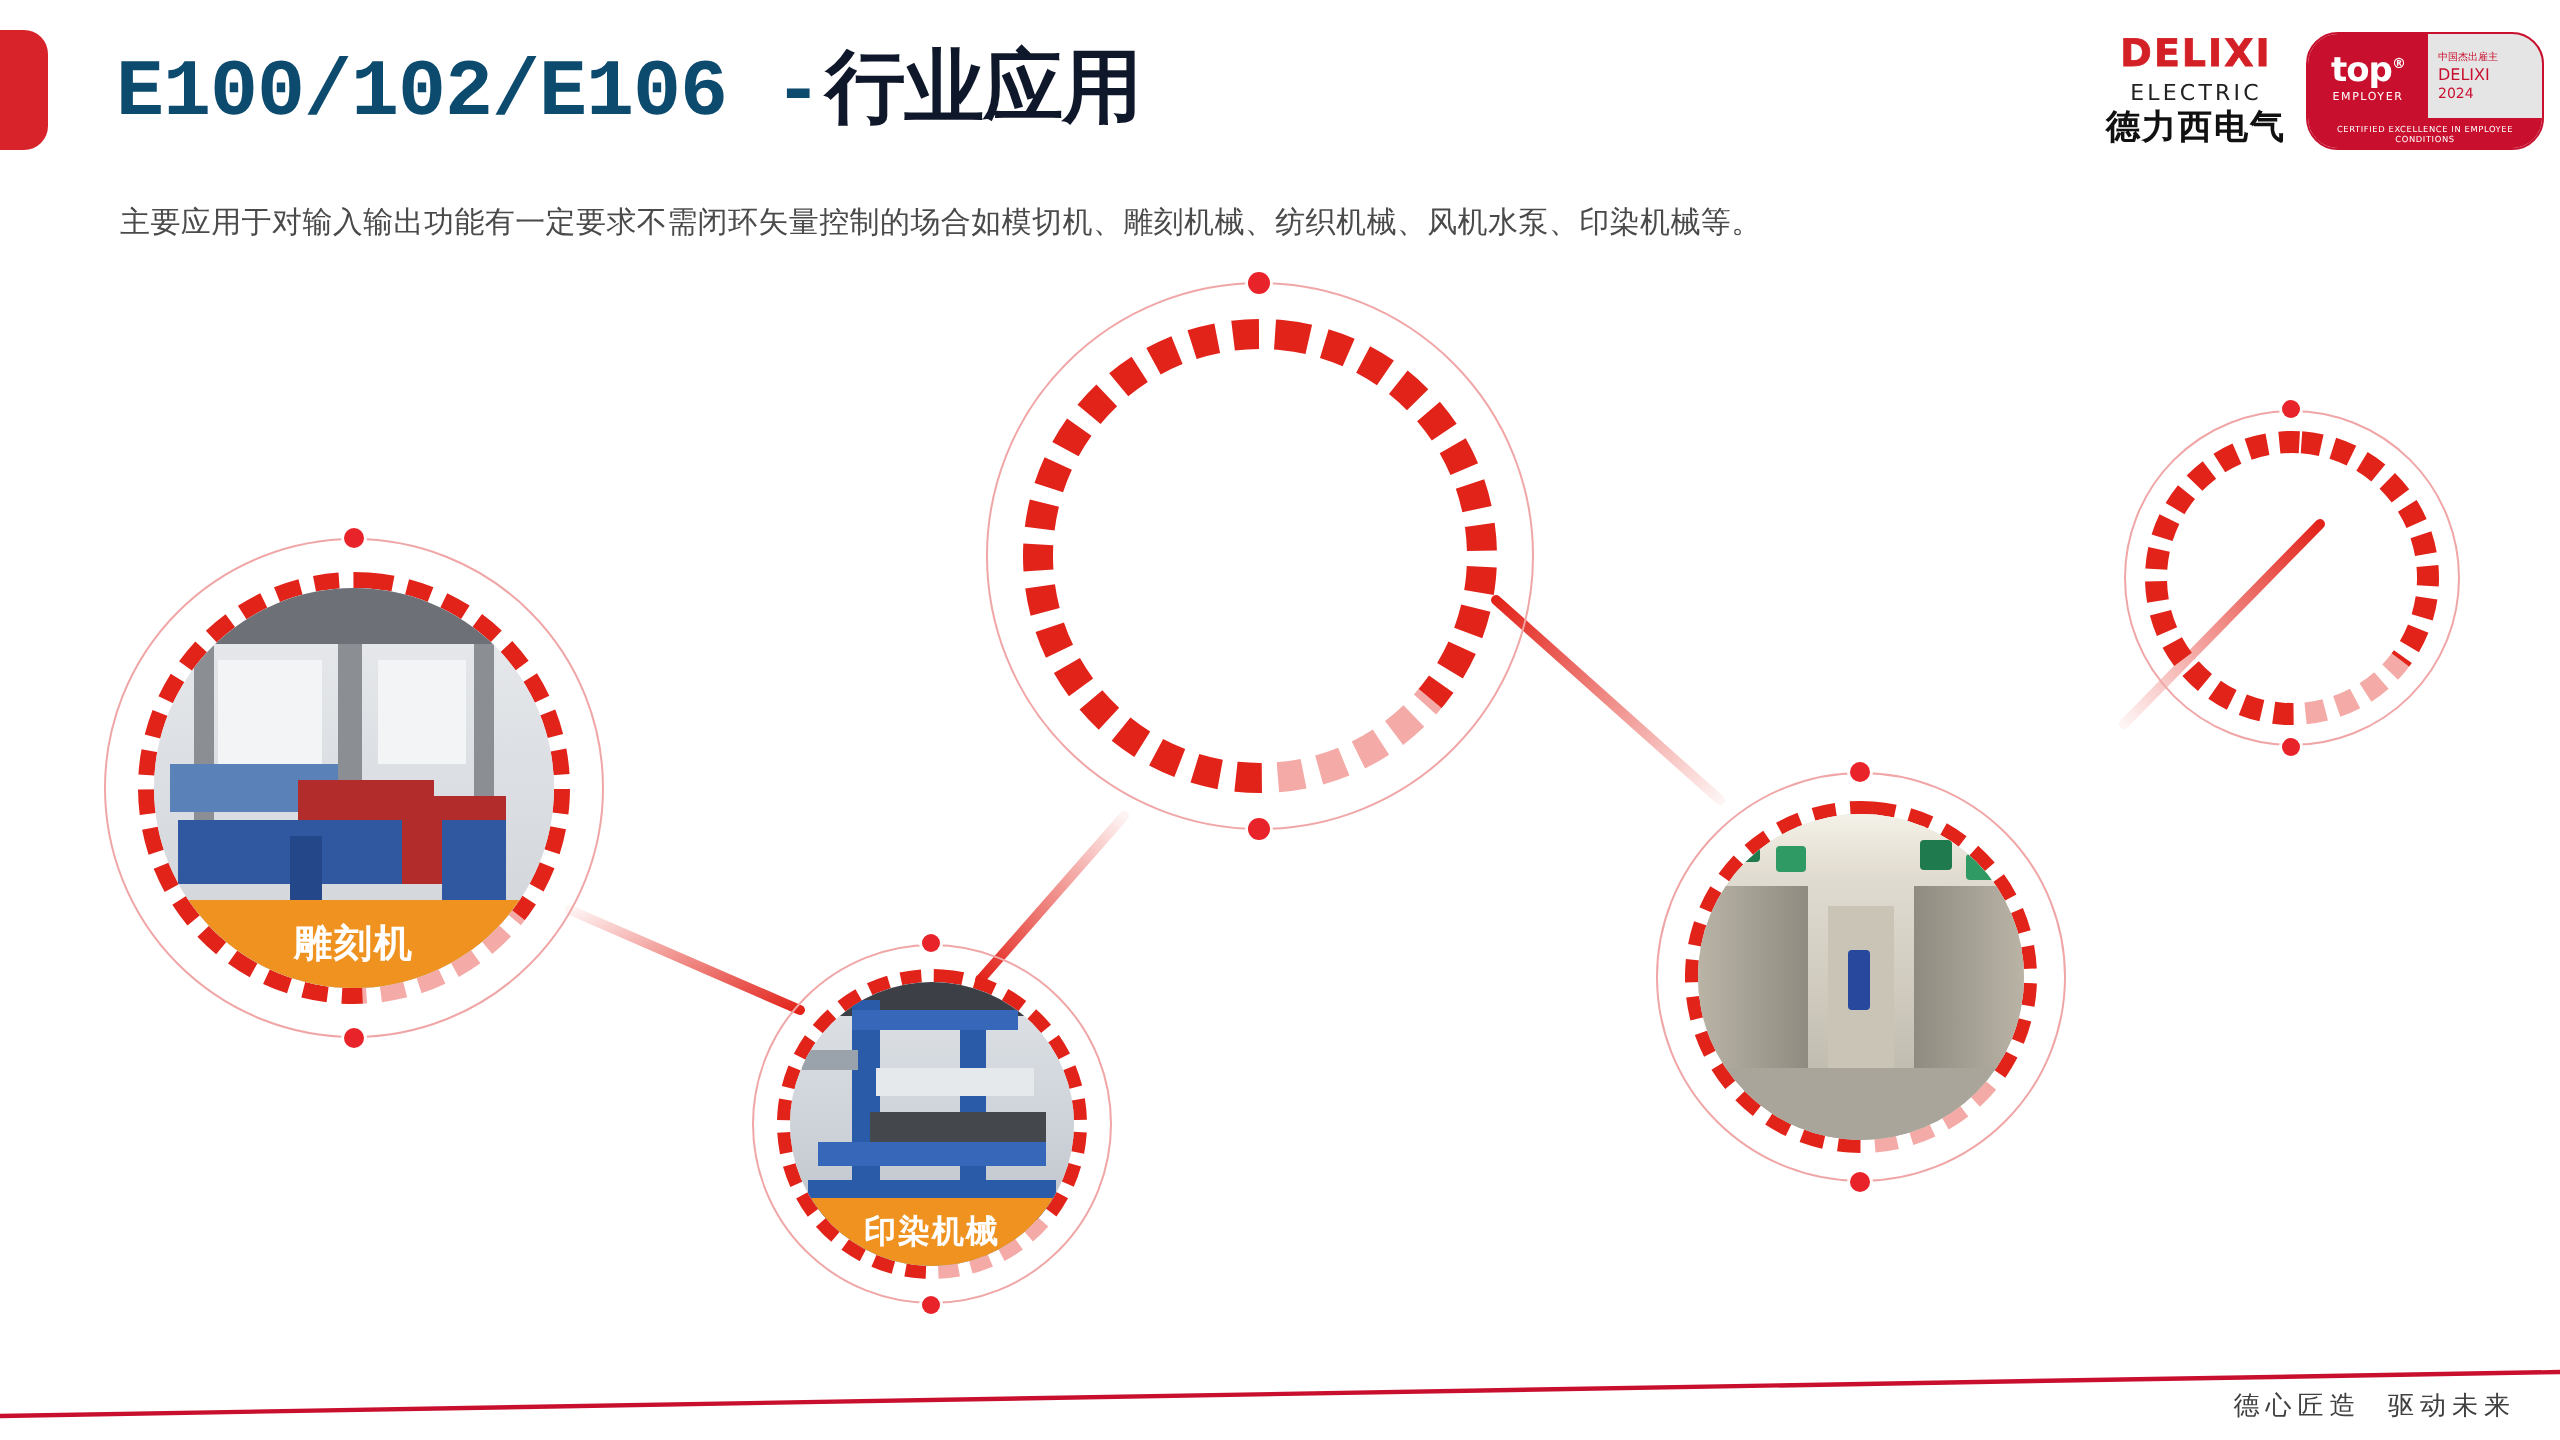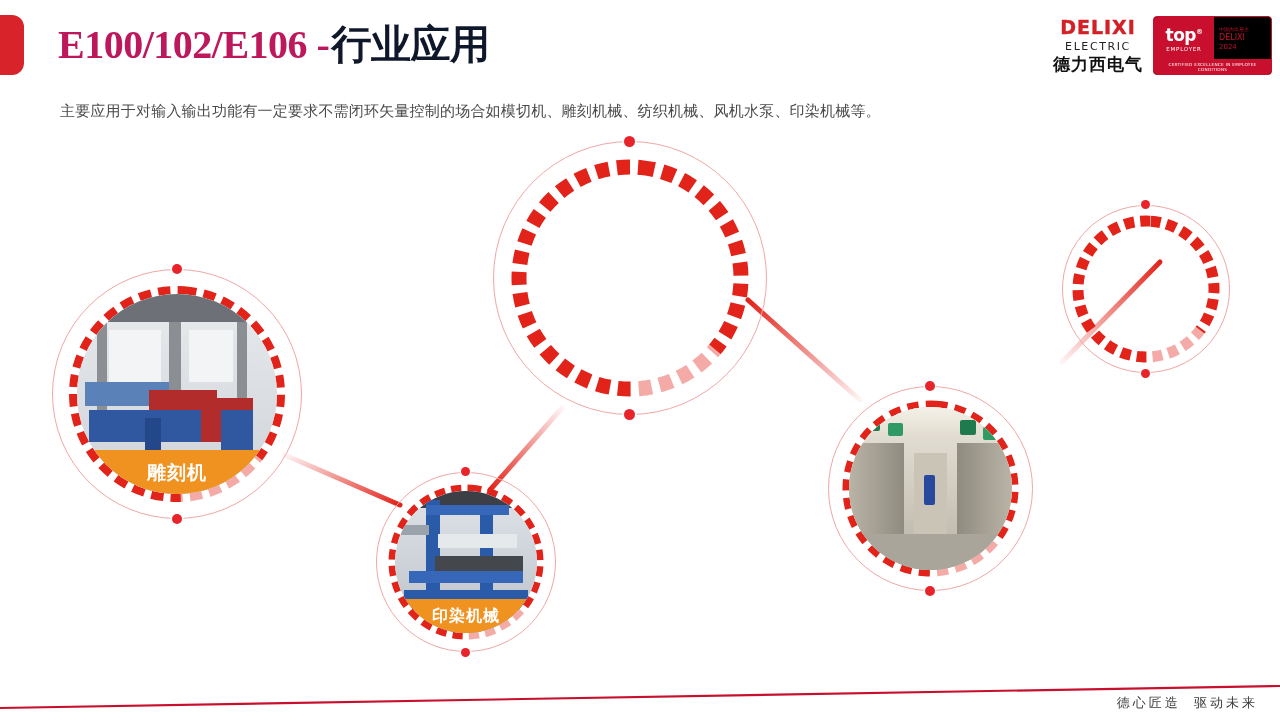--- a/index.html
+++ b/index.html
@@ -35,22 +35,22 @@
     position: absolute;
     left: 58px;
     top: 18px;
     font-size: 40px;
     font-weight: bold;
     letter-spacing: -0.5px;
     white-space: nowrap;
     line-height: 52px;
   }
   .title .latin {
-    color: #be185d;
-    font-family: Liberation Serif, serif;
+    color: #0c4a6e;
+    font-family: Liberation Mono, monospace;
     font-weight: bold;
     font-size: 40px;
   }
   .title .cjk {
     color: #0f172a;
     font-family: "DejaVu Sans", sans-serif;
     font-weight: bold;
     font-size: 40px;
     margin-left: 2px;
   }
@@ -99,23 +99,23 @@
     font-family: "DejaVu Sans", sans-serif;
     font-weight: bold;
     font-size: 17px;
     letter-spacing: 1px;
     color: #111;
     margin-top: 4px;
   }
   .top-emp {
     width: 117px;
     border: 1.5px solid #C8102E;
-    border-radius: 4px;
+    border-radius: 16px;
     overflow: hidden;
-    background: #000000;
+    background: #e5e5e5;
   }
   .top-emp-row {
     display: flex;
     height: 42px;
   }
   .top-emp-left {
     width: 60px;
     background: #C8102E;
     display: flex;
     flex-direction: column;

